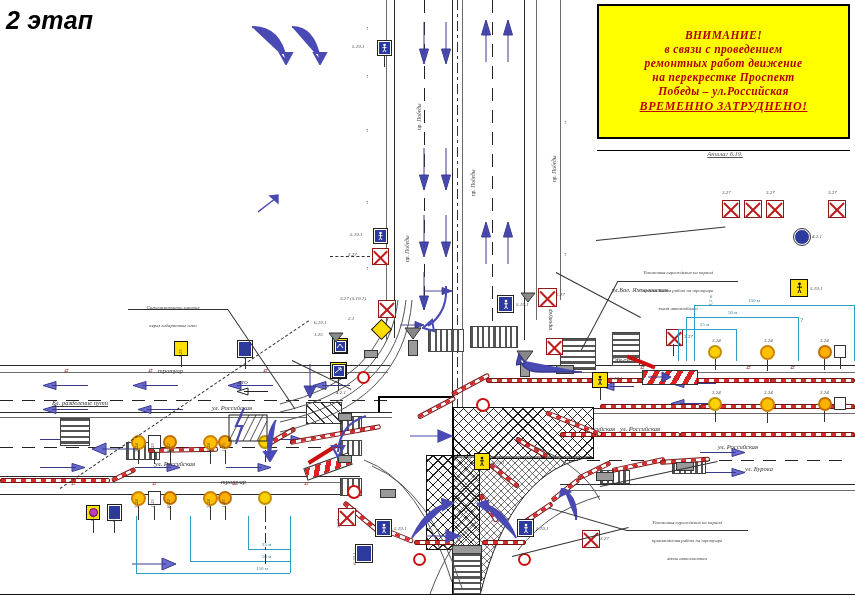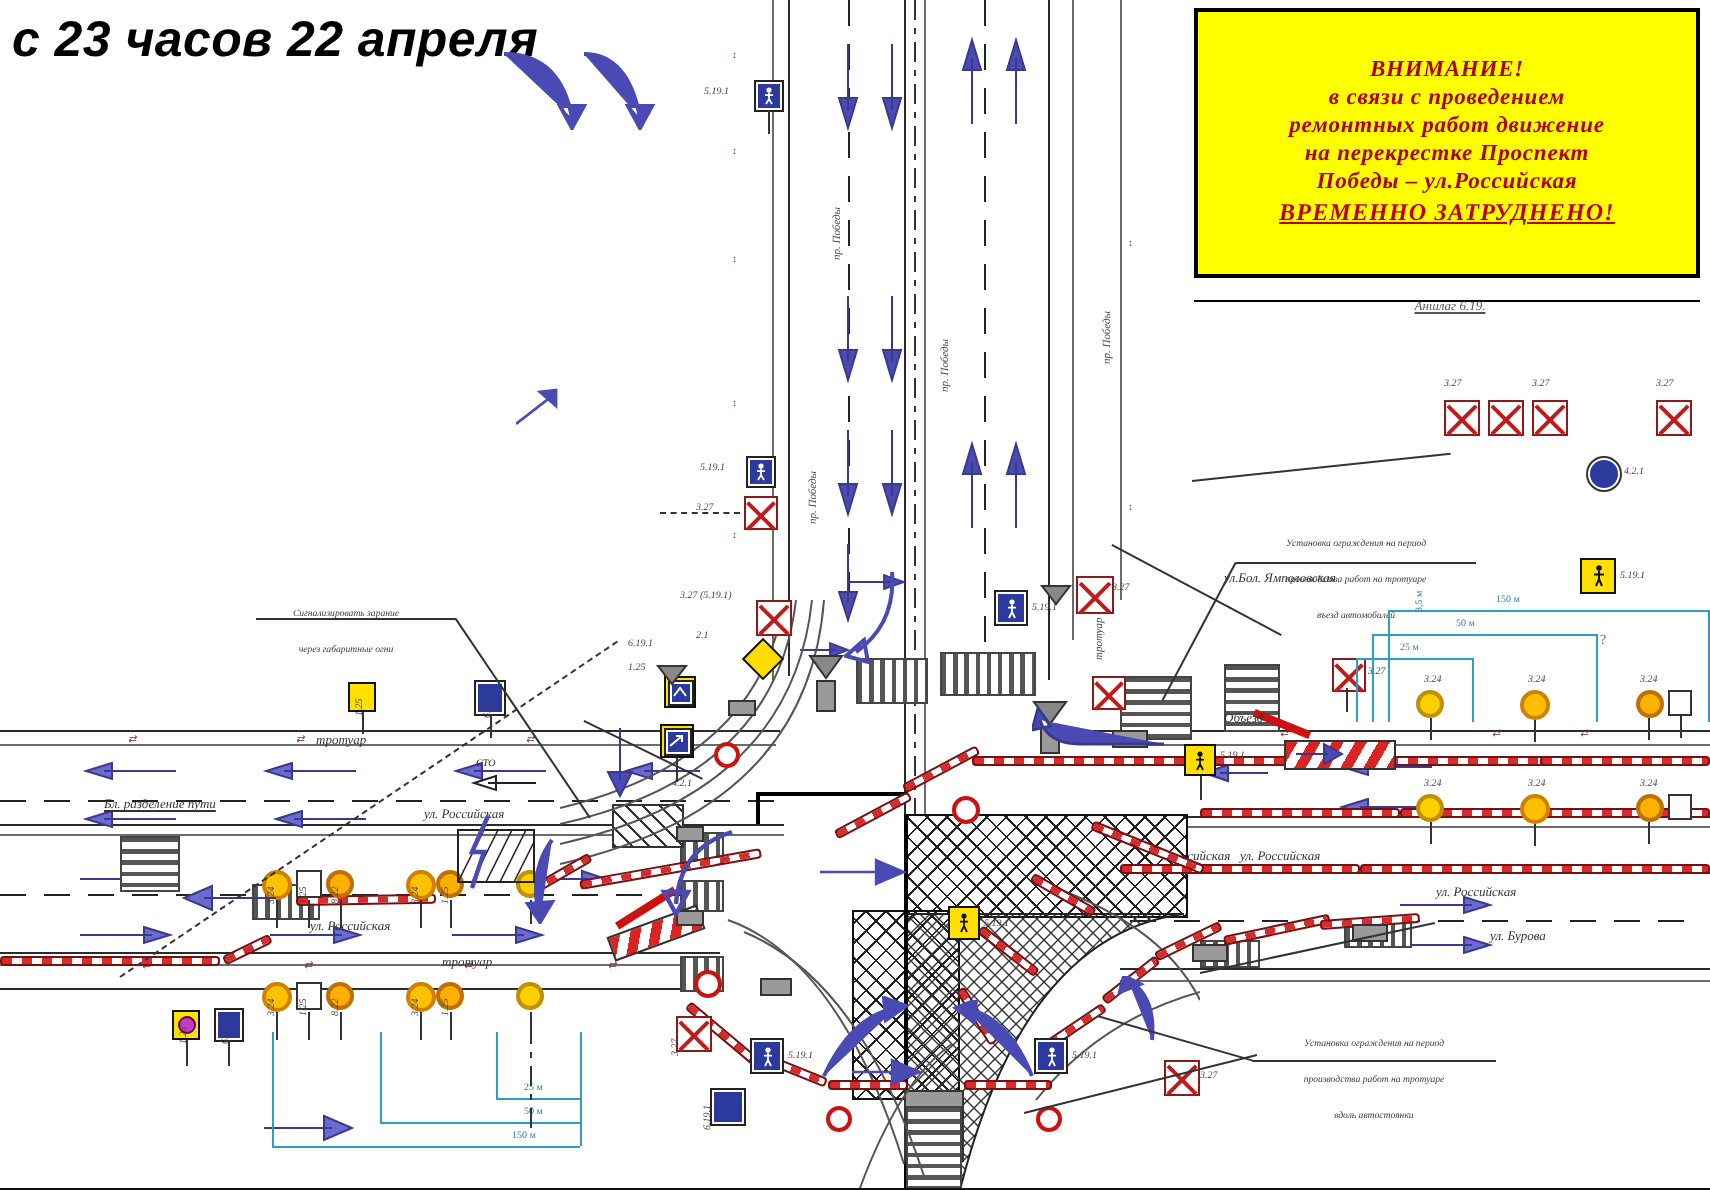--- a/index.html
+++ b/index.html
@@ -105,21 +105,21 @@
 
   
   .lamp{position:absolute;}
 </style>
 </head>
 <body>
 
 <div id="stage">
 
   <div class="title-block">
-    <div>с 23 часов 22 апреля</div>
+    <div>2 этап</div>
   </div>
 
   <div class="warn-wrap">
     <div class="warn-box">
       <span>ВНИМАНИЕ!</span>
       <span>в связи с проведением</span>
       <span>ремонтных работ движение</span>
       <span>на перекрестке Проспект</span>
       <span>Победы – ул.Российская</span>
       <span class="hl">ВРЕМЕННО ЗАТРУДНЕНО!</span>

